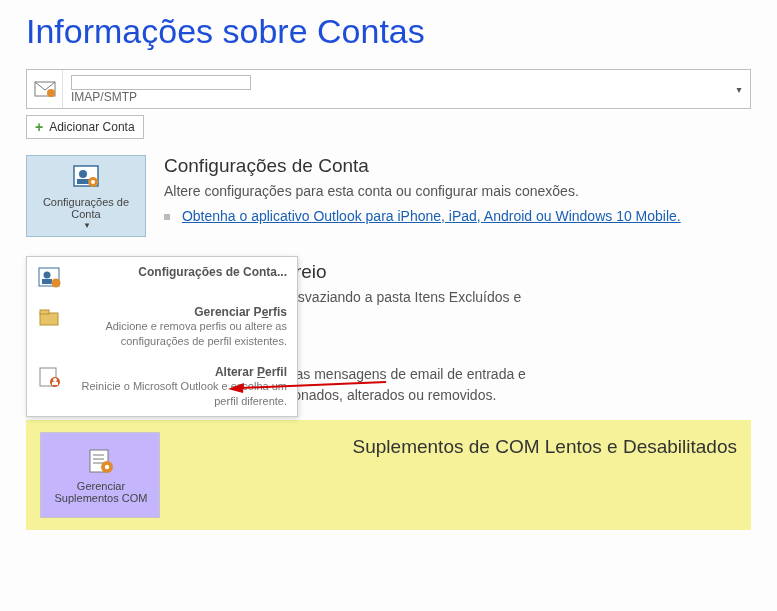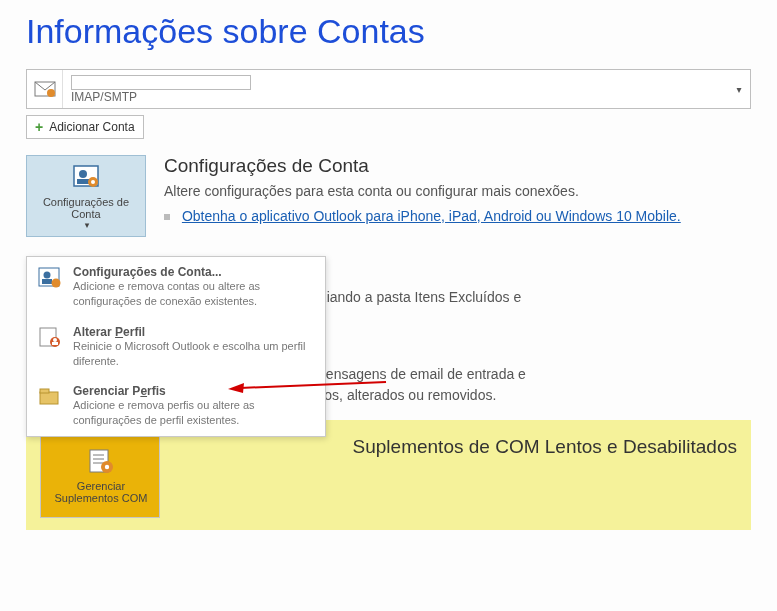--- a/index.html
+++ b/index.html
@@ -118,32 +118,33 @@
   }
 
   .highlight-row {
     background: #f5f29a;
     display: flex;
     align-items: flex-start;
     padding: 12px 14px;
     gap: 16px;
     margin-top: 14px;
   }
-  .highlight-row .tile { background: #eab308; padding-left: 6px; }
+  .highlight-row .tile { background: #c4b5fd; padding-left: 6px; }
 
   
   .dropdown {
     position: absolute;
     left: 26px;
     top: 256px;
-    width: 300px;
+    width: 272px;
     background: #fff;
     border: 1px solid #c9c9c9;
     box-shadow: 1px 2px 6px rgba(0,0,0,0.15);
     z-index: 50;
+    text-align: right;
   }
   .dropdown-item {
     display: flex;
     gap: 10px;
     padding: 8px 10px;
     cursor: pointer;
   }
   .dropdown-item .dd-icon { width: 26px; display:flex; align-items:flex-start; justify-content:center; padding-top:2px; }
   .dropdown-item .dd-text { flex:1; }
   .dropdown-item .dd-title { font-size: 12px; font-weight: 600; color: #555; }
@@ -269,49 +270,48 @@
     <div class="dd-icon">
       <svg width="24" height="22" viewBox="0 0 24 22">
         <rect x="1" y="1" width="20" height="18" fill="#fff" stroke="#3b6fa0"></rect>
         <circle cx="9" cy="8" r="3.5" fill="#3b6fa0"></circle>
         <rect x="4" y="12" width="10" height="5" fill="#3b6fa0"></rect>
         <circle cx="18" cy="16" r="4.5" fill="#e08b2c"></circle>
       </svg>
     </div>
     <div class="dd-text">
       <div class="dd-title">Configurações de Conta...</div>
-      <div class="dd-desc">Adicione e remova contas ou altere as configurações de conexão existentes.</div>
+    </div>
+  </div>
+  <div class="dropdown-item">
+    <div class="dd-icon">
+      <svg width="24" height="22" viewBox="0 0 24 22">
+        <rect x="2" y="6" width="18" height="12" fill="#e6c366" stroke="#b89430"></rect>
+        <rect x="2" y="3" width="9" height="4" fill="#e6c366" stroke="#b89430"></rect>
+      </svg>
+    </div>
+    <div class="dd-text">
+      <div class="dd-title"><span>Gerenciar P</span><span class="underline-hint">e</span><span>rfis</span></div>
+      <div class="dd-desc">Adicione e remova perfis ou altere as configurações de perfil existentes.</div>
     </div>
   </div>
   <div class="dropdown-item">
     <div class="dd-icon">
       <svg width="24" height="22" viewBox="0 0 24 22">
         <rect x="2" y="1" width="16" height="18" fill="#fff" stroke="#8a8a8a"></rect>
         <circle cx="17" cy="15" r="5" fill="#d45a2a"></circle>
         <circle cx="17" cy="13" r="2" fill="#fff"></circle>
         <rect x="14" y="15" width="6" height="3" fill="#fff"></rect>
       </svg>
     </div>
     <div class="dd-text">
       <div class="dd-title"><span>Alterar </span><span class="underline-hint">P</span><span>erfil</span></div>
       <div class="dd-desc">Reinicie o Microsoft Outlook e escolha um perfil diferente.</div>
     </div>
   </div>
-  <div class="dropdown-item">
-    <div class="dd-icon">
-      <svg width="24" height="22" viewBox="0 0 24 22">
-        <rect x="2" y="6" width="18" height="12" fill="#e6c366" stroke="#b89430"></rect>
-        <rect x="2" y="3" width="9" height="4" fill="#e6c366" stroke="#b89430"></rect>
-      </svg>
-    </div>
-    <div class="dd-text">
-      <div class="dd-title"><span>Gerenciar P</span><span class="underline-hint">e</span><span>rfis</span></div>
-      <div class="dd-desc">Adicione e remova perfis ou altere as configurações de perfil existentes.</div>
-    </div>
-  </div>
 </div>
 
 
 <svg class="arrow" viewBox="0 0 160 20">
   <line x1="158" y1="8" x2="12" y2="14" stroke="#d20000" stroke-width="2"></line>
   <polygon points="0,15 16,9 15,19" fill="#d20000"></polygon>
 </svg>
 
 
 

